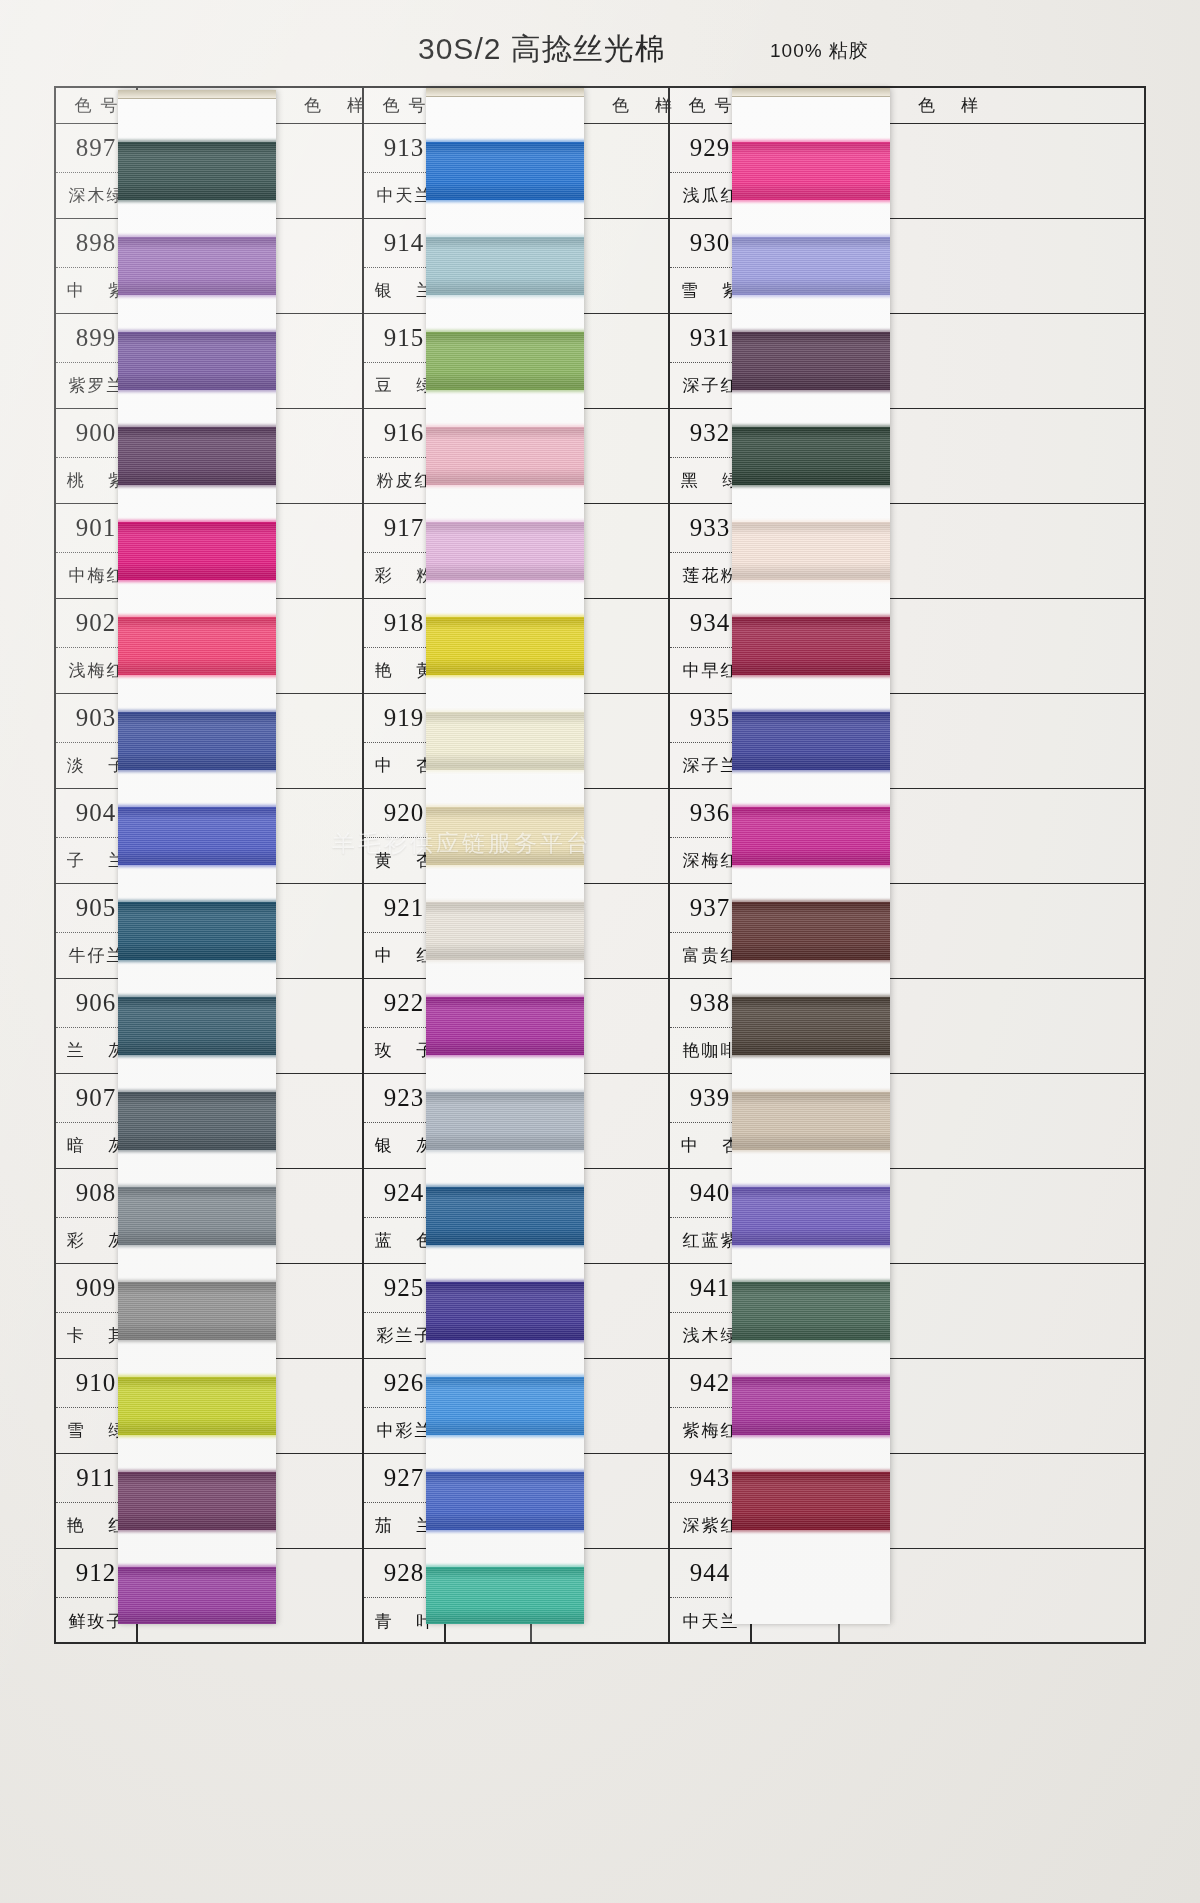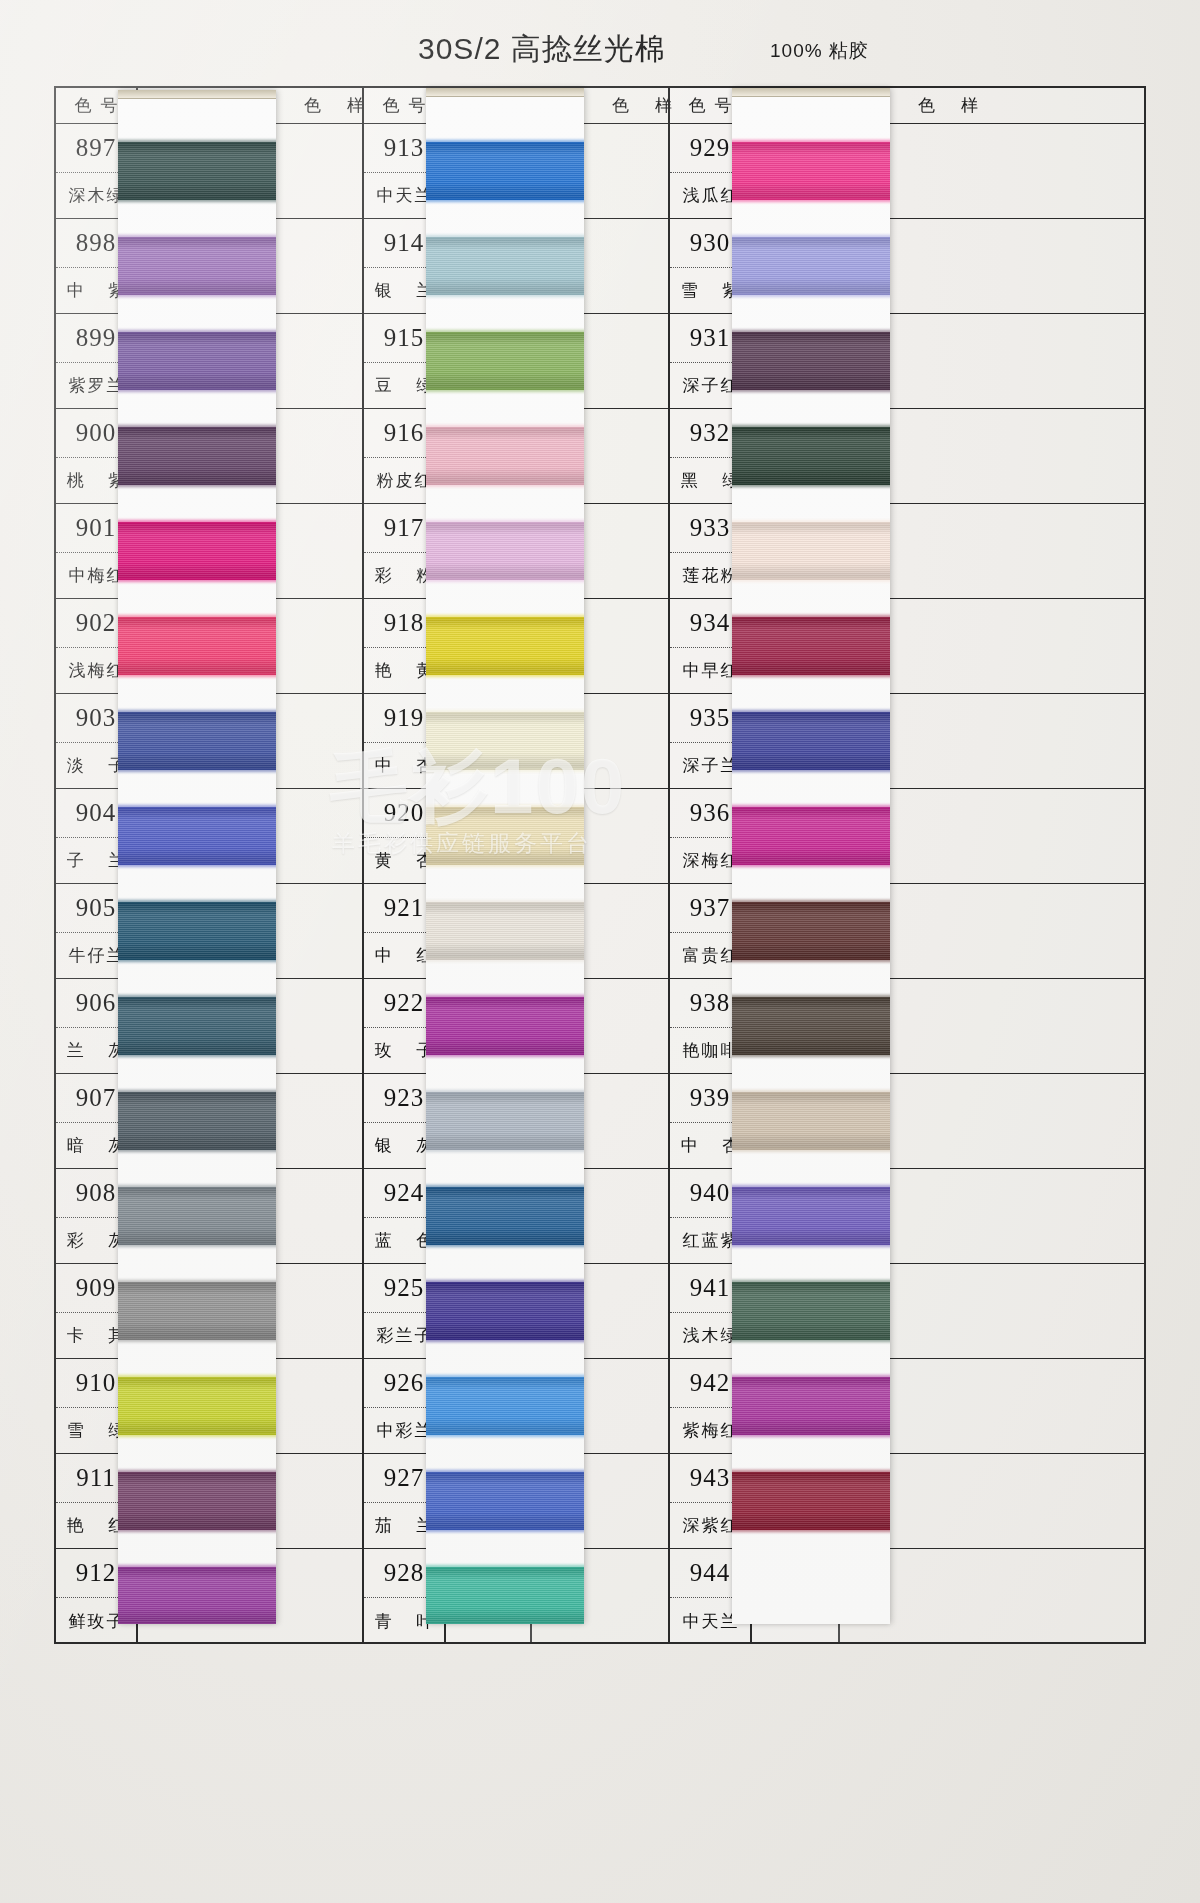--- a/index.html
+++ b/index.html
@@ -592,16 +592,15 @@
         <div class="fuzz" style="top: 1250px; background: rgb(64, 96, 79);"></div>
         <div class="wrap" style="top: 1289px; background: rgb(165, 48, 154);"></div>
         <div class="fuzz" style="top: 1287px; background: rgb(165, 48, 154);"></div>
         <div class="fuzz" style="top: 1345px; background: rgb(165, 48, 154);"></div>
         <div class="wrap" style="top: 1384px; background: rgb(142, 28, 52);"></div>
         <div class="fuzz" style="top: 1382px; background: rgb(142, 28, 52);"></div>
         <div class="fuzz" style="top: 1440px; background: rgb(142, 28, 52);"></div>
       </div>
     </div>
 
-  <div id="watermark">毛衫100</div>
   <div id="wm-sub">羊毛衫供应链服务平台</div>
 
 </div>
 
 </body></html>

